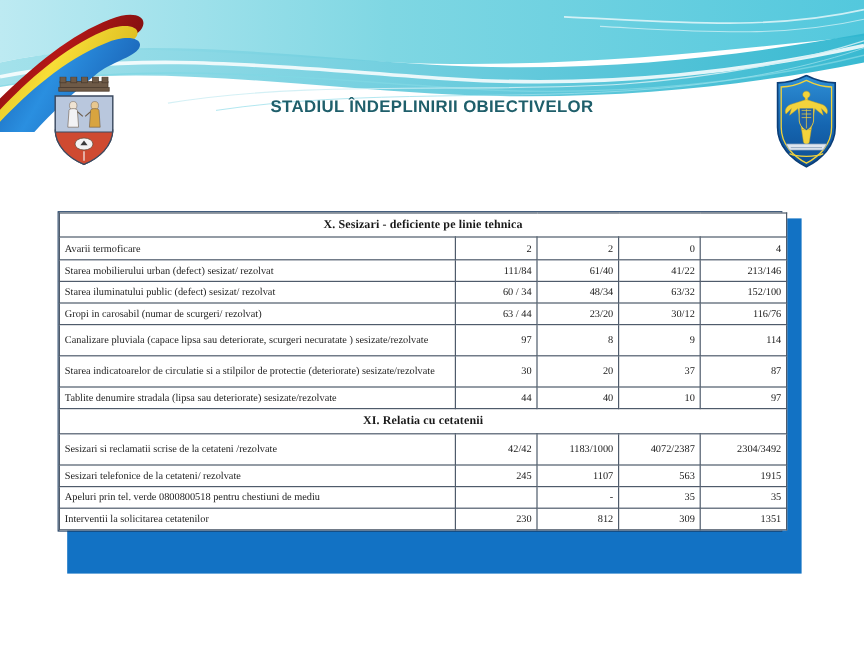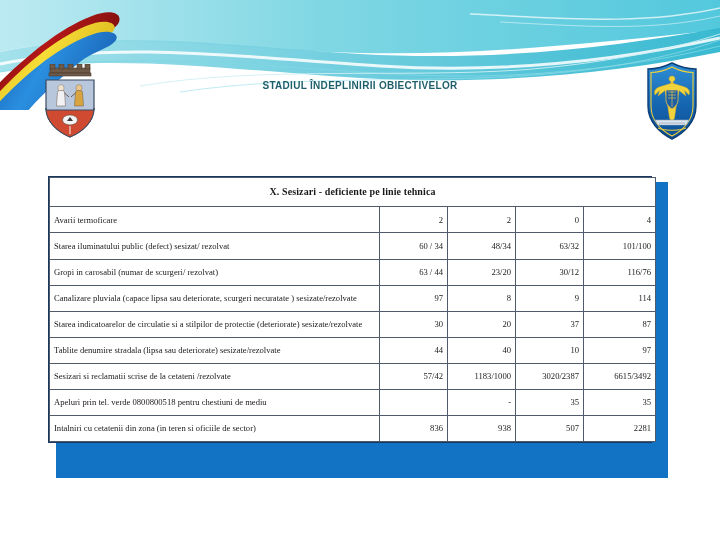--- a/index.html
+++ b/index.html
@@ -37,21 +37,21 @@
 
   
   .slide-title {
     position: absolute;
     left: 0;
     top: 80px;
     width: 720px;
     text-align: center;
     font-family: "Liberation Sans", sans-serif;
     font-weight: bold;
-    font-size: 10px;
+    font-size: 14px;
     letter-spacing: 0.3px;
     color: #1f5f6b;
     white-space: nowrap;
   }
 
   
   .emblem {
     position: absolute;
   }
   .emblem-left  { left: 38px;  top: 64px;  width: 64px; height: 76px; }
@@ -264,25 +264,32 @@
         </tr>
 
         <tr>
           <td class="label">Avarii termoficare</td>
           <td class="num">2</td>
           <td class="num">2</td>
           <td class="num">0</td>
           <td class="num">4</td>
         </tr>
         <tr>
+          <td class="label">Starea mobilierului urban (defect) sesizat/ rezolvat</td>
+          <td class="num">111/84</td>
+          <td class="num">61/40</td>
+          <td class="num">41/22</td>
+          <td class="num">213/146</td>
+        </tr>
+        <tr>
           <td class="label">Starea iluminatului public (defect) sesizat/ rezolvat</td>
           <td class="num">60 / 34</td>
           <td class="num">48/34</td>
           <td class="num">63/32</td>
-          <td class="num">101/100</td>
+          <td class="num">152/100</td>
         </tr>
         <tr>
           <td class="label">Gropi in carosabil (numar de scurgeri/ rezolvat)</td>
           <td class="num">63 / 44</td>
           <td class="num">23/20</td>
           <td class="num">30/12</td>
           <td class="num">116/76</td>
         </tr>
         <tr class="tall">
           <td class="label">Canalizare pluviala (capace lipsa sau deteriorate, scurgeri necuratate  ) sesizate/rezolvate</td>
@@ -299,40 +306,50 @@
           <td class="num">87</td>
         </tr>
         <tr>
           <td class="label">Tablite denumire stradala (lipsa sau deteriorate) sesizate/rezolvate</td>
           <td class="num">44</td>
           <td class="num">40</td>
           <td class="num">10</td>
           <td class="num">97</td>
         </tr>
 
+        <tr>
+          <td class="sec-head" colspan="5">XI. Relatia cu cetatenii</td>
+        </tr>
 
         <tr class="tall">
           <td class="label">Sesizari si reclamatii scrise de la cetateni  /rezolvate</td>
-          <td class="num">57/42</td>
+          <td class="num">42/42</td>
           <td class="num">1183/1000</td>
-          <td class="num">3020/2387</td>
-          <td class="num">6615/3492</td>
+          <td class="num">4072/2387</td>
+          <td class="num">2304/3492</td>
+        </tr>
+        <tr>
+          <td class="label">Sesizari telefonice de la cetateni/ rezolvate</td>
+          <td class="num">245</td>
+          <td class="num">1107</td>
+          <td class="num">563</td>
+          <td class="num">1915</td>
         </tr>
         <tr>
           <td class="label">Apeluri prin tel. verde 0800800518 pentru chestiuni de mediu</td>
           <td class="num"></td>
           <td class="num">-</td>
           <td class="num">35</td>
           <td class="num">35</td>
         </tr>
         <tr>
-          <td class="label">Intalniri cu cetatenii din zona (in teren si oficiile de sector)</td>
-          <td class="num">836</td>
-          <td class="num">938</td>
-          <td class="num">507</td>
-          <td class="num">2281</td>
+          <td class="label">Interventii la solicitarea cetatenilor</td>
+          <td class="num">230</td>
+          <td class="num">812</td>
+          <td class="num">309</td>
+          <td class="num">1351</td>
         </tr>
 
       </tbody>
     </table>
   </div>
 
 </div>
 
 </body></html>

